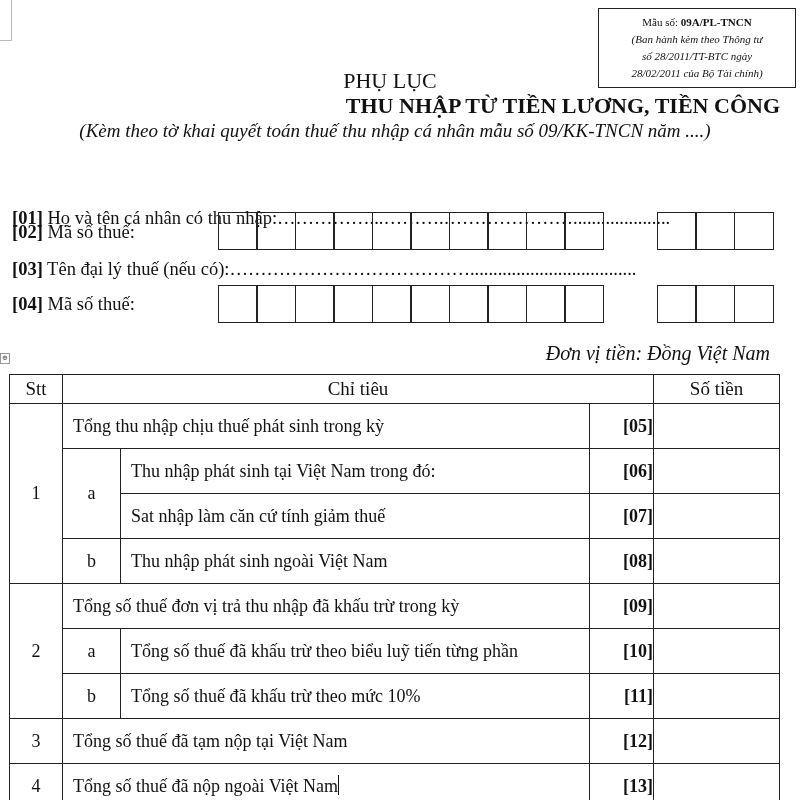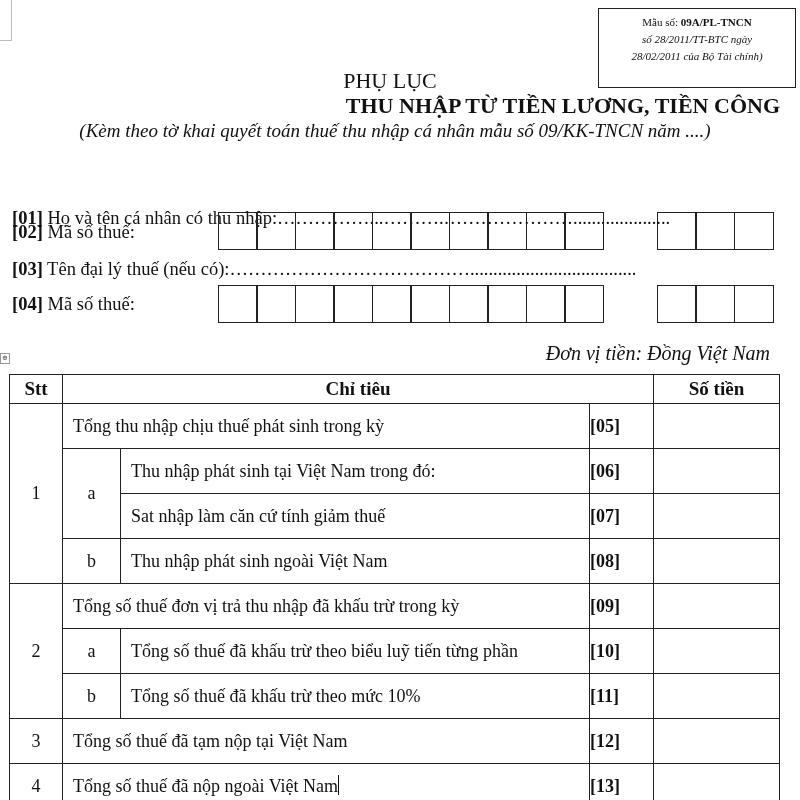--- a/index.html
+++ b/index.html
@@ -29,34 +29,35 @@
   .mst { position: absolute; display: flex; }
   .mst .cell { width: 40px; height: 38px; border: 1.5px solid #222; box-sizing: border-box; margin-left: -1.5px; }
   .unit { position: absolute; right: 30px; top: 342px; font-style: italic; font-size: 20px; }
   .table-handle { position: absolute; left: 0; top: 353px; width: 8px; height: 9px;
     border: 1px solid #999; font-size: 7px; line-height: 8px; text-align: center; color: #555; }
   table.main {
     position: absolute; left: 9px; top: 374px; border-collapse: collapse;
     font-size: 18px; table-layout: fixed;
   }
   table.main td, table.main th { border: 1.5px solid #222; padding: 0; height: 44px; }
-  table.main th { height: 28px; font-weight: bold; font-size: 19px; }
+  table.main th { height: 28px; font-weight: normal; font-size: 19px; }
   .c-stt { text-align: center; }
   .c-sub { text-align: center; }
   .c-text { padding-left: 10px !important; text-align: left; white-space: nowrap; }
-  .c-code { text-align: left; font-weight: bold; }
+  .c-code { text-align: right; font-weight: bold; }
   .caret { display: inline-block; width: 1px; height: 20px; background: #111; vertical-align: -3px; }
 </style>
 </head>
 <body>
 
 <div class="margin-mark"></div>
 
 <div class="form-box">
   <div><span>Mẫu số: </span><span class="code">09A/PL-TNCN</span></div>
+  <div class="note">(Ban hành kèm theo Thông tư</div>
   <div class="note">số 28/2011/TT-BTC ngày</div>
   <div class="note">28/02/2011 của Bộ Tài chính)</div>
 </div>
 
 <div class="title1">PHỤ LỤC</div>
 <div class="title2">THU NHẬP TỪ TIỀN LƯƠNG, TIỀN CÔNG</div>
 <div class="subtitle">(Kèm theo tờ khai quyết toán thuế thu nhập cá nhân mẫu số 09/KK-TNCN năm ....)</div>
 
 <div class="field" style="top:208px;">
   <b>[01]</b><span> Họ và tên cá nhân có thu nhập:</span><span class="dots">……………...……….………………….....................</span>

